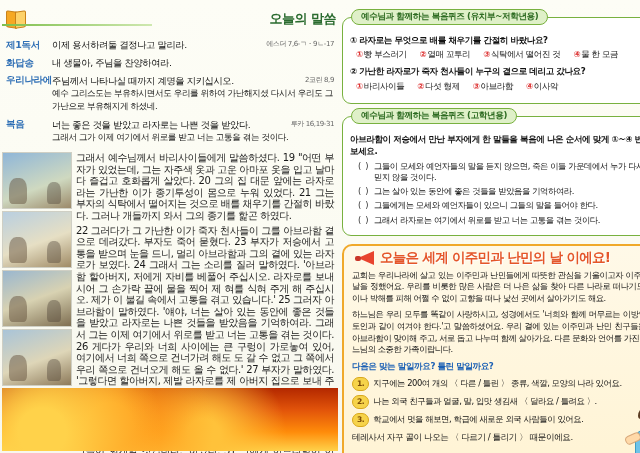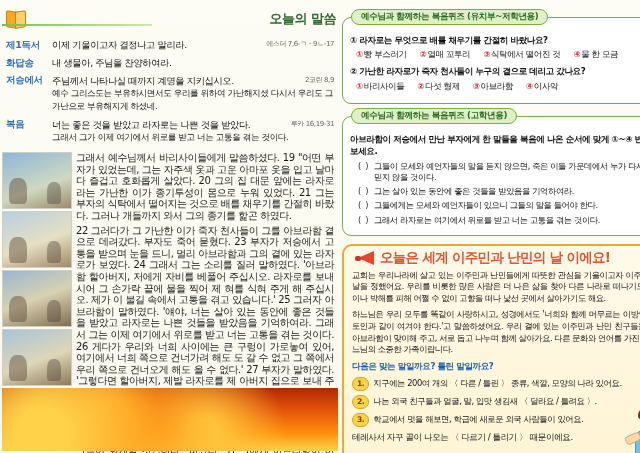--- a/index.html
+++ b/index.html
@@ -209,31 +209,31 @@
       <span class="word-title">오늘의 말씀</span>
     </div>
     <div class="word-underline"></div>
 
     <div class="verse-table">
 
       <div class="vrow">
         <div class="vlabel">제1독서</div>
         <div class="vtext">
           <span class="ref">에스더 7,6-ㄱ・9ㄴ-17</span>
-          <span>이제 기울이고자 결정나고 말리라.</span>
+          <span>이제 용서하려둘 결정나고 말리라.</span>
         </div>
       </div>
 
       <div class="vrow">
         <div class="vlabel">화답송</div>
         <div class="vtext">내 생물아, 주님을 찬양하여라.</div>
       </div>
 
       <div class="vrow">
-        <div class="vlabel two">저승에서</div>
+        <div class="vlabel two">우리나라에</div>
         <div class="vtext">
           <span class="ref">2코린 8,9</span>
           <span>주님께서 나타나실 때까지 계명을 지키십시오.</span>
           <span class="sub small">예수 그리스도는 부유하시면서도 우리를 위하여 가난해지셨 다시서 우리도 그 가난으로 부유해지게 하셨네.</span>
         </div>
       </div>
 
       <div class="vrow">
         <div class="vlabel two">복음</div>
         <div class="vtext">

